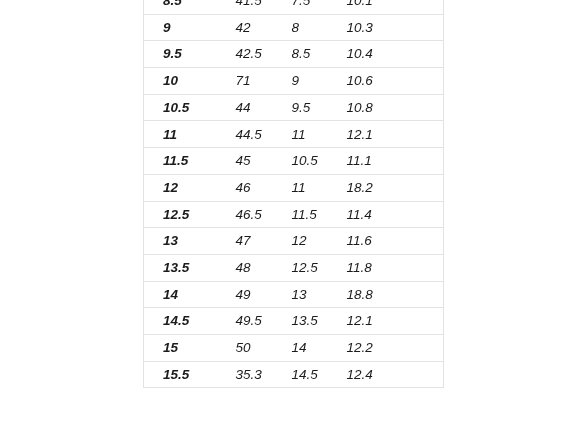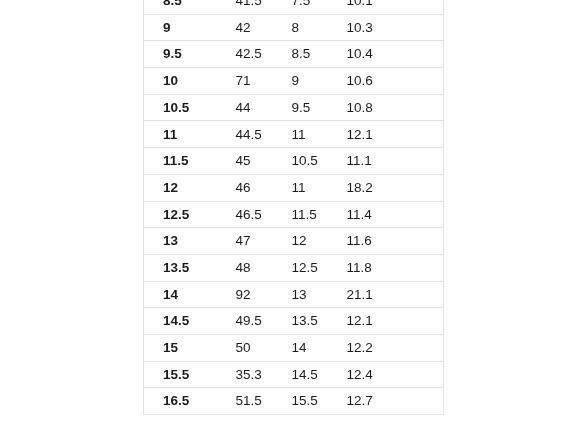--- a/index.html
+++ b/index.html
@@ -14,20 +14,21 @@
     font-family: "Liberation Sans", sans-serif;
     -webkit-font-smoothing: antialiased;
   }
 
   #page {
     position: relative;
     width: 588px;
     height: 441px;
     background: #ffffff;
     overflow: hidden;
+    font-style: italic;
   }
 
   
   #top-control {
     position: absolute;
     left: 367px;
     top: -26px;
     width: 65px;
     height: 30px;
     background: #f6f6f6;
@@ -174,45 +175,39 @@
             <td class="col-4">11.6</td>
           </tr>
           <tr>
             <td class="col-1">13.5</td>
             <td class="col-2">48</td>
             <td class="col-3">12.5</td>
             <td class="col-4">11.8</td>
           </tr>
           <tr>
             <td class="col-1">14</td>
-            <td class="col-2">92</td>
+            <td class="col-2">49</td>
             <td class="col-3">13</td>
-            <td class="col-4">21.1</td>
+            <td class="col-4">18.8</td>
           </tr>
           <tr>
             <td class="col-1">14.5</td>
             <td class="col-2">49.5</td>
             <td class="col-3">13.5</td>
             <td class="col-4">12.1</td>
           </tr>
           <tr>
             <td class="col-1">15</td>
             <td class="col-2">50</td>
             <td class="col-3">14</td>
             <td class="col-4">12.2</td>
           </tr>
           <tr>
             <td class="col-1">15.5</td>
             <td class="col-2">35.3</td>
             <td class="col-3">14.5</td>
             <td class="col-4">12.4</td>
           </tr>
-          <tr>
-            <td class="col-1">16.5</td>
-            <td class="col-2">51.5</td>
-            <td class="col-3">15.5</td>
-            <td class="col-4">12.7</td>
-          </tr>
         </tbody>
     </table>
   </div>
 
 </div>
 
 </body></html>

